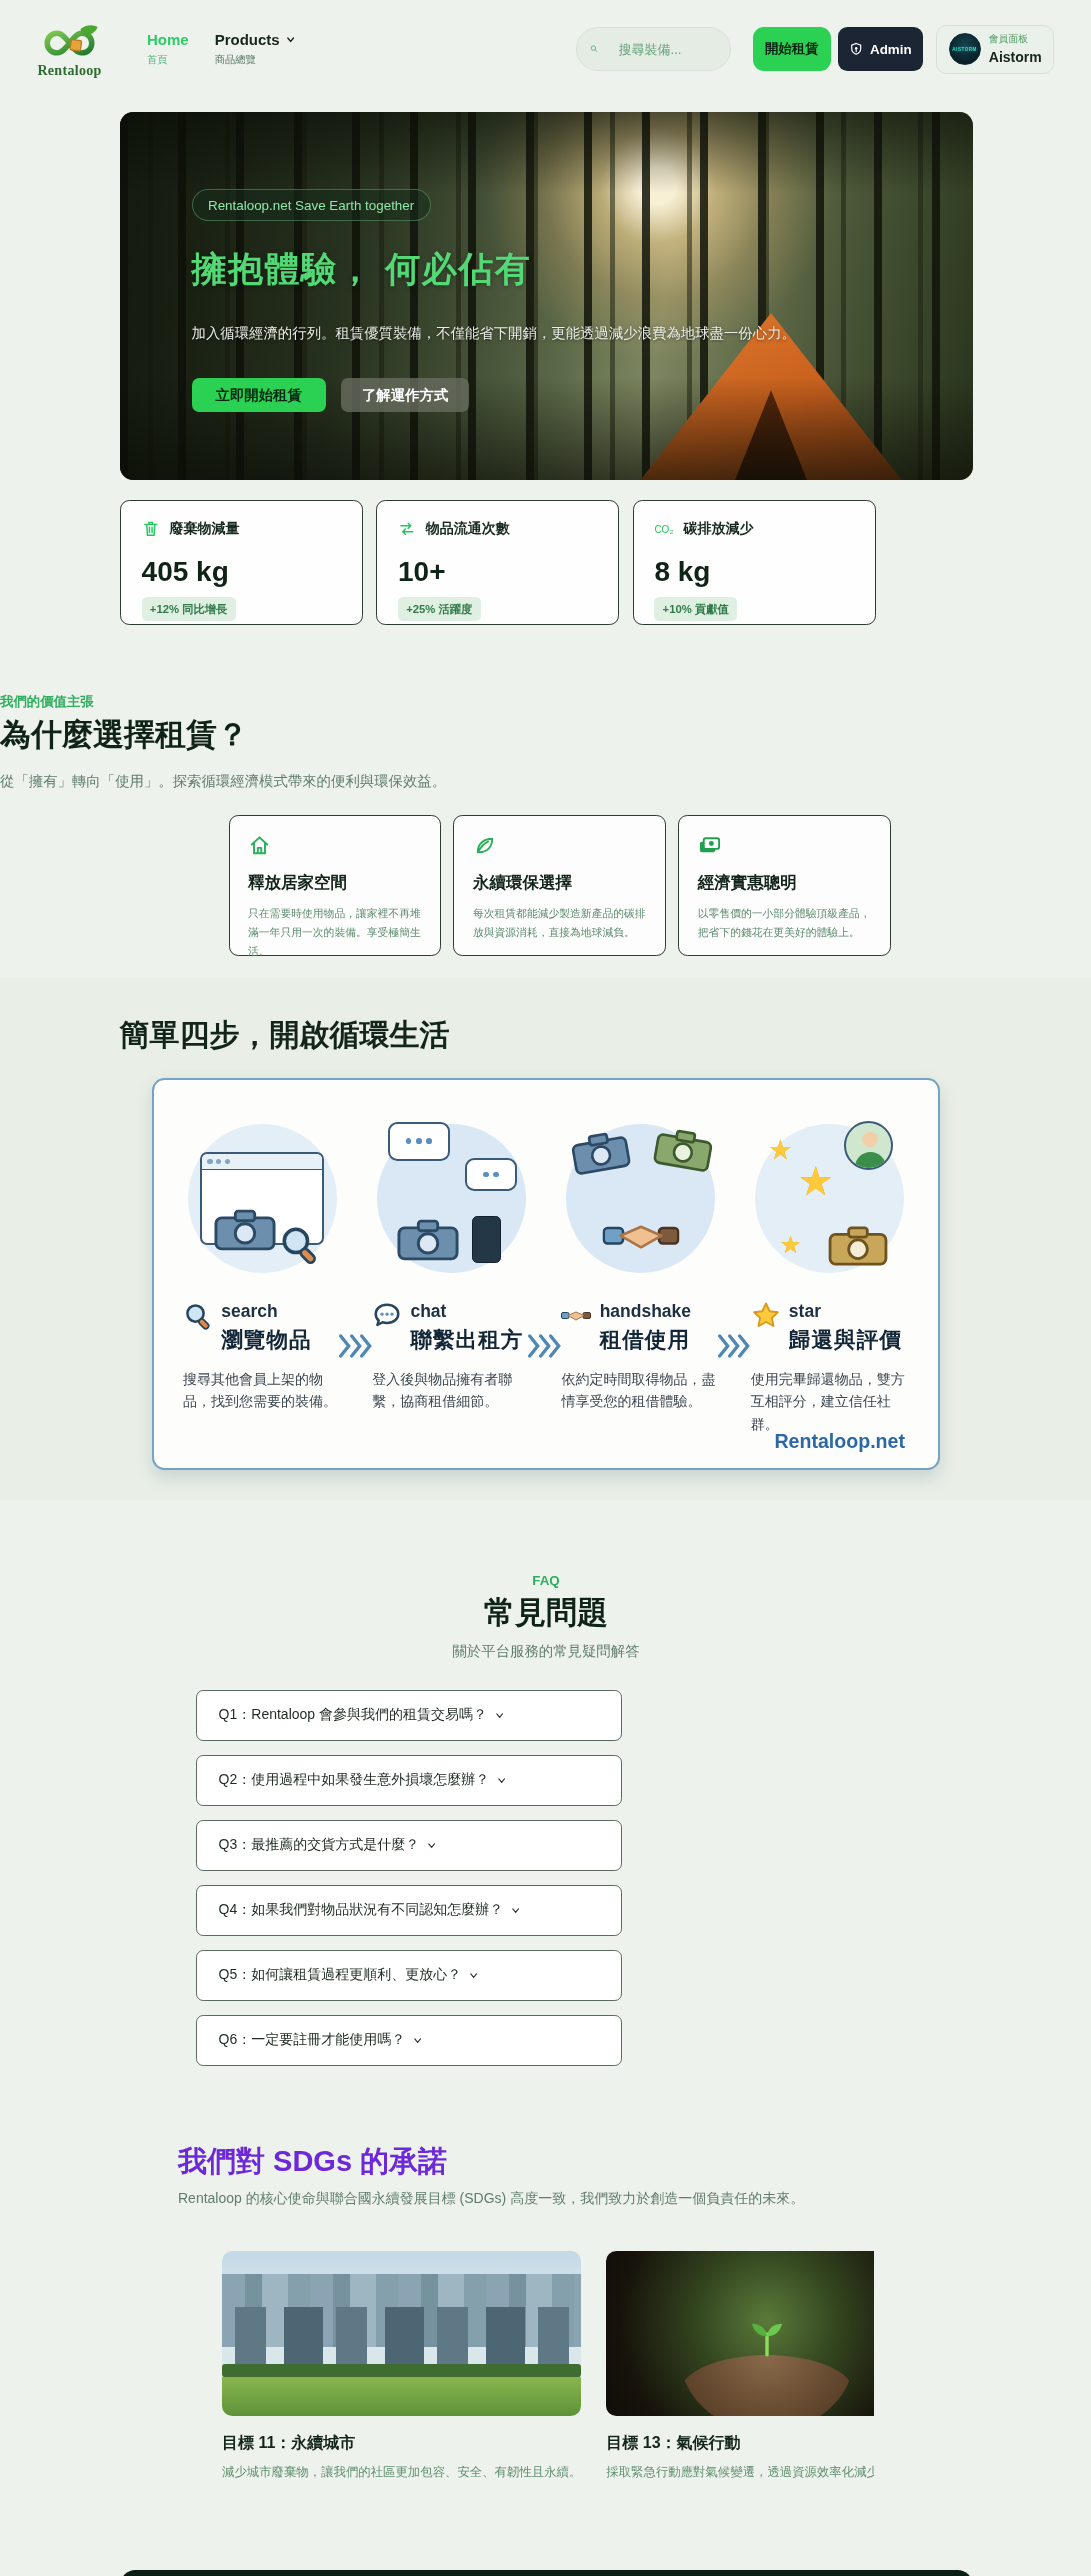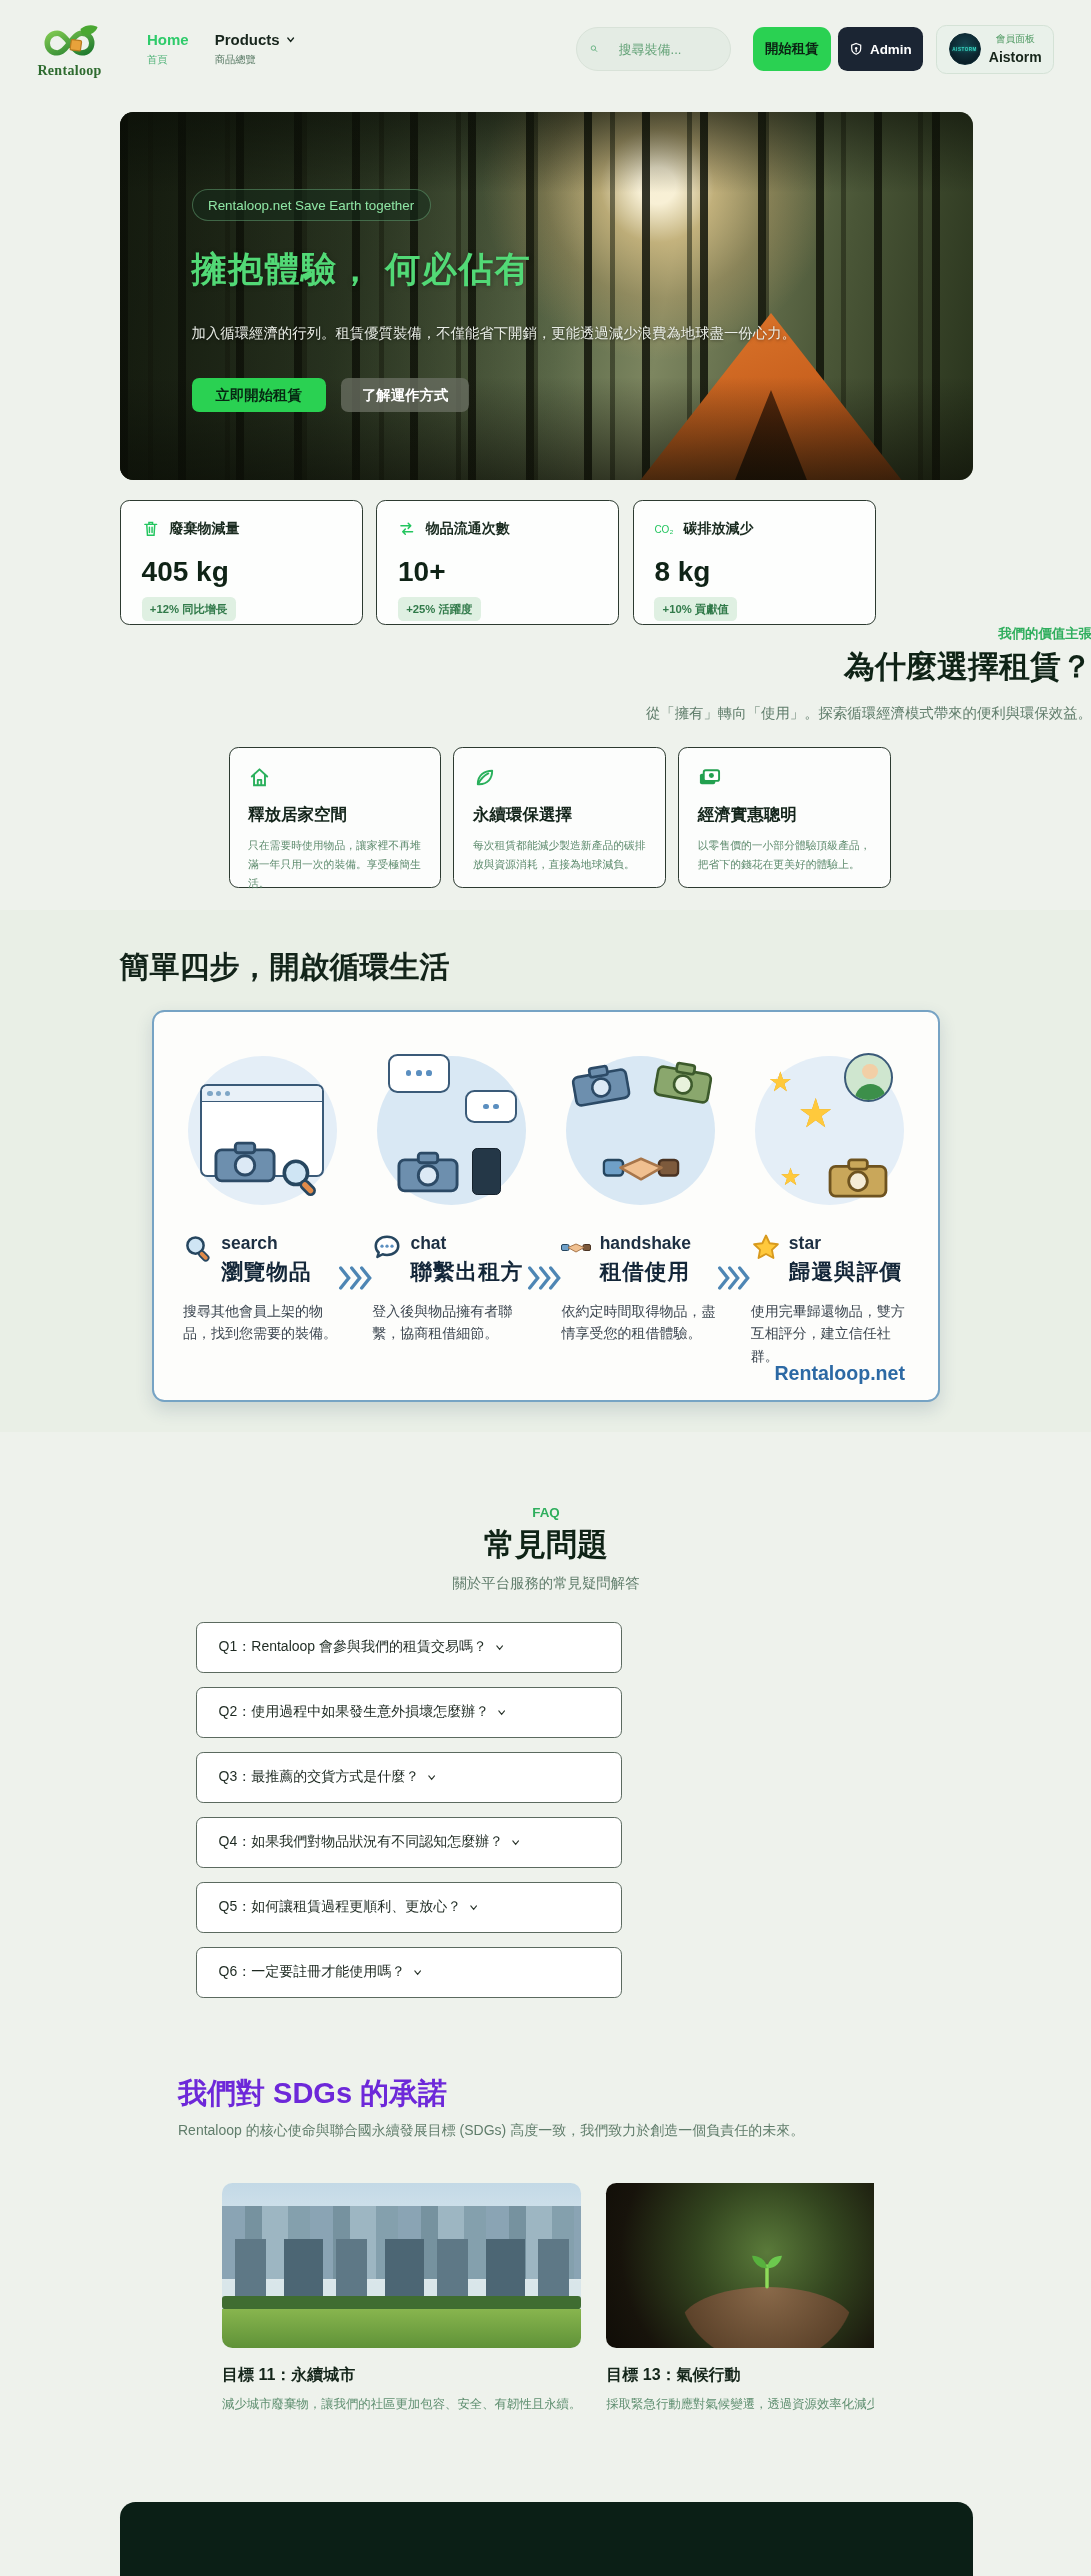--- a/index.html
+++ b/index.html
@@ -20,21 +20,21 @@
   .nav-item .nav-sub { font-size:10.3px; color:#5a7b66; margin-top:5.2px; }
   .nav-item.active .nav-sub { color:#56b57d; }
   .search-pill { margin-left:auto; width:155px; height:44px; background:#e4ece4; border:0.5px solid #d8e2d8; border-radius:22px; display:flex; align-items:center; padding:0 13.4px; gap:20px; }
   .search-pill input { border:none; outline:none; background:transparent; font-size:13px; color:#3f7a54; width:98px; font-family:"Liberation Sans",sans-serif; }
   .search-pill input::placeholder { color:#63a277; }
   .btn-start { margin-left:21.6px; height:44px; padding:0 12.4px; background:#2ad152; color:#0b2012; border:none; border-radius:11px; font-size:13.4px; font-weight:bold; cursor:pointer; font-family:"Liberation Sans",sans-serif; }
   .btn-admin { margin-left:7.2px; height:44px; padding:0 11.3px; background:#1b2533; color:#ffffff; border:none; border-radius:9.3px; font-size:13.4px; font-weight:bold; display:flex; align-items:center; gap:6.2px; cursor:pointer; font-family:"Liberation Sans",sans-serif; }
   .user-chip { margin-left:13.4px; height:49px; background:#e9f1ea; border:0.5px solid #d4e2d6; border-radius:10.3px; display:flex; align-items:center; gap:8.2px; padding:0 11.3px; cursor:pointer; }
   .avatar { width:32px; height:32px; border-radius:50%; background:radial-gradient(circle at 50% 35%, #16424d 0%, #0a2029 70%, #06141b 100%); display:flex; align-items:center; justify-content:center; border:1px solid #0c2a33; }
   .avatar span { font-size:4.6px; font-weight:bold; color:#39d3c2; letter-spacing:0.5px; text-shadow:0 0 3.1px #1ba08f; }
-  .chip-texts { display:flex; flex-direction:column; align-items:center; }
+  .chip-texts { display:flex; flex-direction:column; align-items:flex-start; }
   .chip-texts .panel { font-size:9.8px; color:#4f9a63; }
   .chip-texts .uname { font-size:14px; font-weight:bold; color:#16251a; margin-top:3.1px; }
 
   
   .hero { position:relative; height:368px; margin-top:14px; border-radius:13.4px; overflow:hidden; }
   .hero-bg, .hero-layer { position:absolute; inset:0; }
   .hero-bg { background:linear-gradient(100deg,#222b18 0%,#35422a 28%,#5d6b4a 52%,#7d8660 63%,#4a5637 82%,#28331c 100%); }
   .hero-trees1 { background:repeating-linear-gradient(90deg, rgba(17,20,10,.85) 0 8.2px, rgba(0,0,0,0) 8.2px 58px); }
   .hero-trees2 { background:repeating-linear-gradient(90deg, rgba(0,0,0,0) 0 28px, rgba(30,34,18,.55) 28px 33px, rgba(0,0,0,0) 33px 77px); }
   .hero-sun { background:radial-gradient(circle at 63% 20%, rgba(255,246,220,.95) 0 18.5px, rgba(255,216,150,.55) 57px, rgba(255,190,120,.22) 113px, rgba(0,0,0,0) 175px); }
@@ -54,21 +54,21 @@
   .stats { width:754px; margin:19.6px 0 0 120px; display:flex; gap:13.4px; }
   .stat-card { flex:0 0 243px; height:125px; background:#fdfefd; border:1px solid #2c3a30; border-radius:9.3px; padding:19.6px 20.6px; }
   .stat-top { display:flex; align-items:center; gap:10.3px; }
   .stat-top svg { width:17.5px; height:17.5px; }
   .co2-glyph { font-size:10px; font-weight:normal; color:#22c55e; letter-spacing:0; }
   .stat-label { font-size:14px; font-weight:bold; color:#1a2b20; }
   .stat-value { margin-top:17.5px; font-size:28px; font-weight:bold; color:#0f2316; }
   .stat-badge { display:inline-block; margin-top:9.3px; background:#dff0e2; color:#317a4a; font-size:11.3px; font-weight:bold; padding:4.6px 8.2px; border-radius:5.2px; }
 
   
-  .value-head { text-align:right; }
+  .value-head { margin-top:68px; text-align:left; }
   .eyebrow { font-size:13.4px; font-weight:bold; color:#2fae5d; }
   .h2 { font-size:31px; line-height:32px; font-weight:bold; color:#0f2316; margin-top:8.2px; }
   .section-sub { font-size:14.4px; color:#607d6b; margin-top:21.6px; }
   .value-cards { width:635px; margin:24px auto 0; display:flex; gap:12px; }
   .value-card { flex:0 0 204px; height:141px; background:#fcfdfc; border:1px solid #2c3a30; border-radius:9.3px; padding:17.5px 12.4px 0 18.5px; }
   .value-card svg { width:23px; height:23px; }
   .vc-title { font-size:16.5px; font-weight:bold; color:#13241a; margin-top:13.4px; }
   .vc-desc { font-size:10.8px; color:#5d8b6d; line-height:1.8; margin-top:9.3px; width:180px; }
 
   

